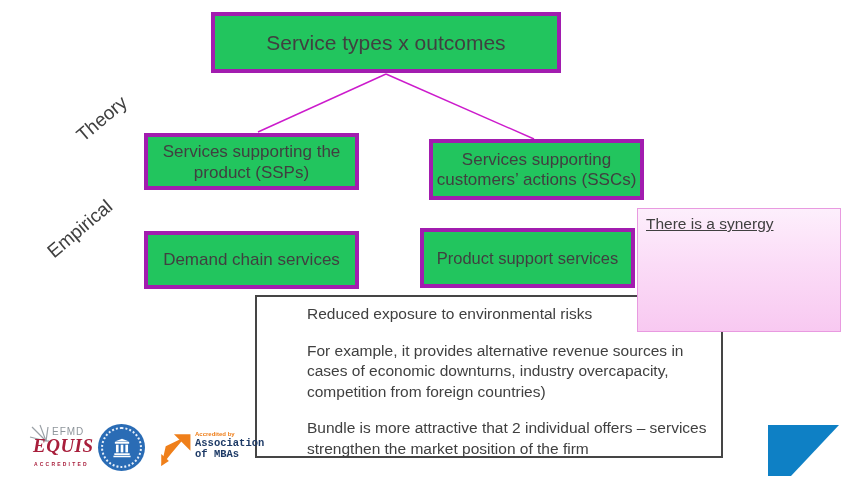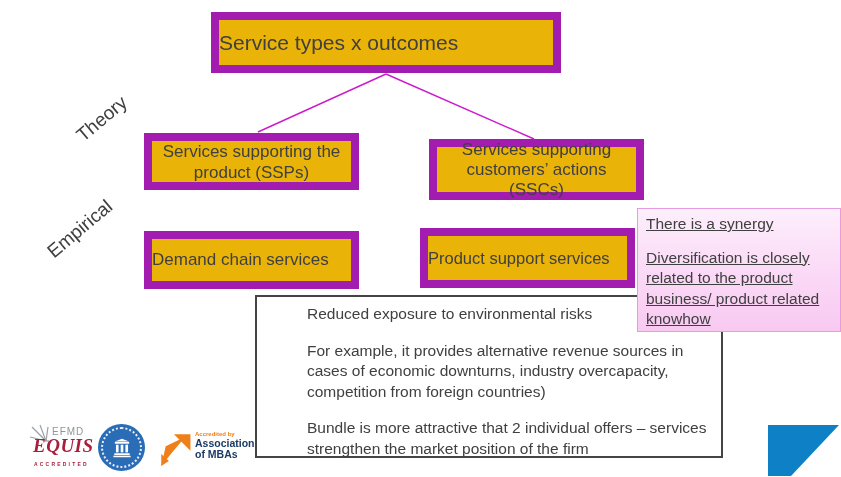--- a/index.html
+++ b/index.html
@@ -2,22 +2,22 @@
 <html><head>
 <meta charset="utf-8">
 <style>
   html,body{margin:0;padding:0;background:#ffffff;}
   #canvas{
     position:relative;width:841px;height:477px;background:#ffffff;overflow:hidden;
     font-family:"Liberation Sans",sans-serif;color:#404040;
   }
   .overlay{position:absolute;left:0;top:0;width:841px;height:477px;pointer-events:none;z-index:1;}
   .box{
-    position:absolute;border:8px solid #a21caf;background:#eab308;box-sizing:border-box;
-    display:flex;align-items:center;text-align:center;
+    position:absolute;border:4px solid #a21caf;background:#22c55e;box-sizing:border-box;
+    display:flex;align-items:center;justify-content:center;text-align:center;
     color:#404040;z-index:2;
   }
   #title-box{left:211px;top:12px;width:350px;height:61px;font-size:21px;}
   #ssp-box{left:144px;top:133px;width:215px;height:57px;font-size:17px;line-height:21px;}
   #ssc-box{left:429px;top:139px;width:215px;height:61px;font-size:17px;line-height:20px;}
   #demand-box{left:144px;top:231px;width:215px;height:58px;font-size:17px;}
   #product-box{left:408px;top:228px;width:215px;height:60px;font-size:16.5px;z-index:3;margin-left:12px;}
   .axis-label{
     position:absolute;font-size:19px;color:#404040;text-align:center;
     transform:rotate(-40deg);z-index:2;
@@ -48,21 +48,21 @@
   }
   #equis-accredited{position:absolute;left:8px;top:38px;font-size:5px;letter-spacing:2.2px;color:#a81e3b;font-weight:bold;}
   #seal-logo{position:absolute;left:98px;top:424px;width:47px;height:47px;border-radius:50%;
     background:#2a6cb5;z-index:4;display:flex;align-items:center;justify-content:center;}
   #seal-ring{width:37px;height:37px;border-radius:50%;border:2px dotted #e8f0fa;background:#2a6cb5;
     display:flex;align-items:center;justify-content:center;}
   #amba-logo{position:absolute;left:161px;top:431px;height:38px;z-index:4;display:flex;align-items:flex-start;}
   #amba-arrow{margin-top:2px;}
   #amba-text{margin-left:3px;line-height:1;}
   #amba-accredited-by{font-size:6px;color:#ef7f1a;font-weight:bold;margin-bottom:1px;}
-  .amba-name{font-size:10.5px;color:#1d3a66;font-weight:bold;line-height:11px;}
+  .amba-name{font-size:10.5px;color:#1d3a66;font-weight:bold;line-height:11px;font-family:Liberation Mono, monospace;}
 </style>
 </head>
 <body>
 
 <div id="canvas">
 
   <svg class="overlay" viewBox="0 0 841 477">
     <line x1="386" y1="74" x2="258" y2="132" stroke="#cc1bcc" stroke-width="1.4"></line>
     <line x1="386" y1="74" x2="534" y2="139" stroke="#cc1bcc" stroke-width="1.4"></line>
     <polygon points="768,425 839,425 791,476 768,476" fill="#0e80c5"></polygon>
@@ -84,21 +84,20 @@
 
   <div class="box" id="demand-box">
     <span>Demand chain services</span>
   </div>
   <div class="box" id="product-box">
     <span>Product support services</span>
   </div>
 
   <div id="synergy-note">
     <p>There is a synergy</p>
-    <p>Diversification is closely related to the product business/ product related knowhow</p>
   </div>
 
   <div id="outcomes-box">
     <p>Reduced exposure to environmental risks</p>
     <p>For example, it provides alternative revenue sources in cases of economic downturns, industry overcapacity, competition from foreign countries)</p>
     <p>Bundle is more attractive that 2 individual offers – services strengthen the market position of the firm</p>
   </div>
 
   <div id="equis-logo">
     <svg id="equis-star" width="24" height="22" viewBox="0 0 24 22">

